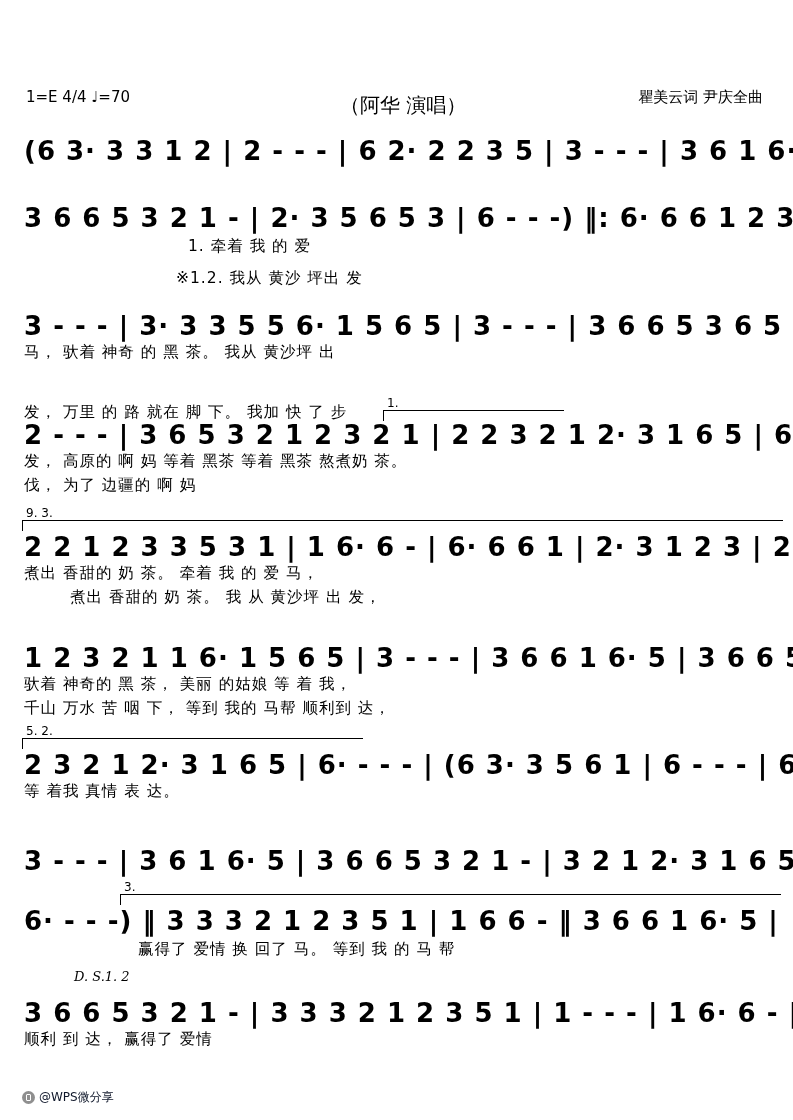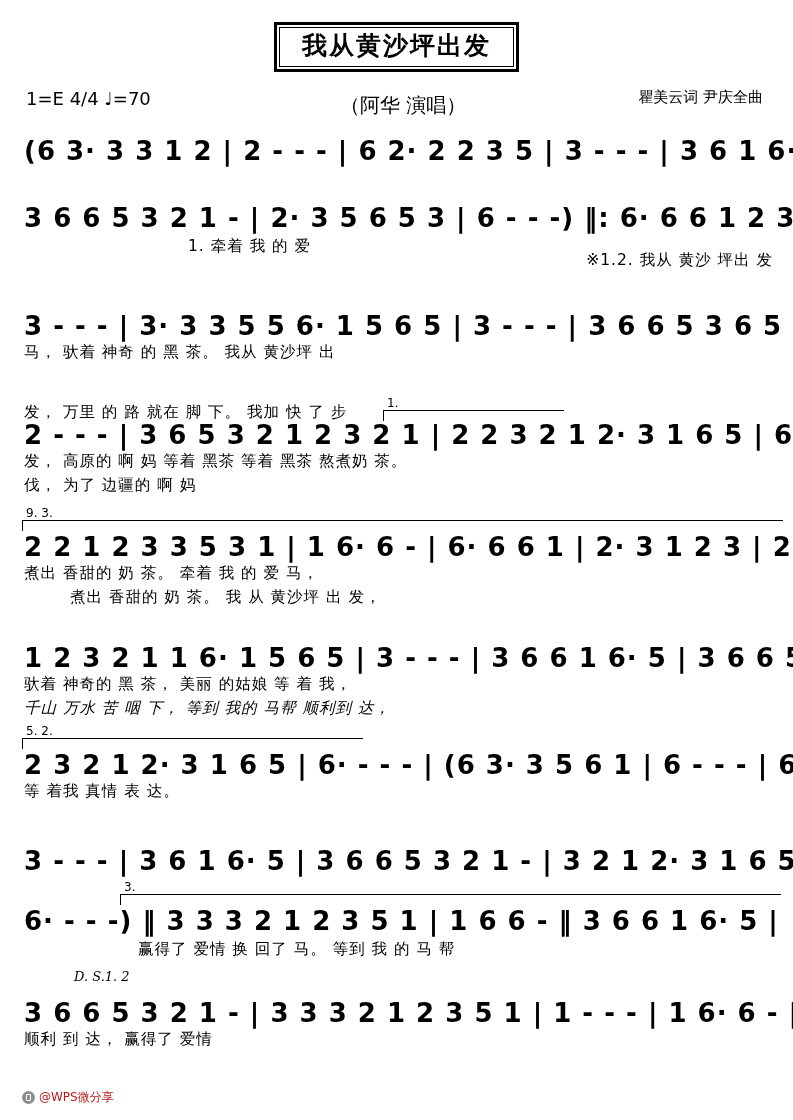--- a/index.html
+++ b/index.html
@@ -54,21 +54,21 @@
     top: 88px;
     left: 0;
     width: 793px;
     height: 24px;
   }
   .hdr .key {
     position: absolute;
     left: 26px;
     top: 0;
     font-family: "DejaVu Sans", sans-serif;
-    font-size: 18px;
+    font-size: 15px;
     white-space: nowrap;
   }
   .hdr .singer {
     position: absolute;
     left: 340px;
     top: 4px;
     font-family: "DejaVu Sans", sans-serif;
     font-size: 20px;
     white-space: nowrap;
   }
@@ -161,50 +161,43 @@
     top: 3px;
     width: 5px;
     height: 7px;
     border: 1.5px solid #fff;
     border-radius: 1px;
     box-sizing: border-box;
   }
   .footer-text {
     font-family: "DejaVu Sans", sans-serif;
     font-size: 12px;
-    color: #b91c1c;
+    color: #0f172a;
   }
 </style>
 </head>
 <body>
 
 <div class="sheet">
 
-  <div class="title-wrap">
-    <div class="title-box">
-      <div class="title-inner">
-        <div class="title-text">我从黄沙坪出发</div>
-      </div>
-    </div>
-  </div>
 
   <div class="hdr">
     <div class="key">1=E 4/4 ♩=70</div>
     <div class="singer">（阿华 演唱）</div>
     <div class="writers">瞿美云词  尹庆全曲</div>
   </div>
 
   <div class="staff" style="top:138px;">
     <div class="notes">(6 3· 3 3 1 2 | 2 - - - | 6 2· 2 2 3 5 | 3 - - - | 3 6 1 6· 5 |</div>
   </div>
 
   <div class="staff" style="top:205px;">
     <div class="notes">3 6 6 5 3 2 1 - | 2· 3 5 6 5 3 | 6 - - -) ‖: 6· 6 6 1 2 3 2 1 5 |</div>
     <div class="lyric indent1" style="top:34px;">1. 牵着 我 的  爱</div>
-    <div class="lyric indent2" style="top:48px;text-align:right;">※1.2. 我从 黄沙 坪出   发</div>
+    <div class="lyric indent2" style="top:66px;">※1.2. 我从 黄沙 坪出   发</div>
   </div>
 
   <div class="staff" style="top:313px;">
     <div class="notes">3 - - - | 3· 3 3 5 5 6· 1 5 6 5 | 3 - - - | 3 6 6 5  3 6  5 3 2</div>
     <div class="lyric" style="top:32px;">马，        驮着 神奇 的 黑        茶。    我从 黄沙坪    出</div>
     <div class="lyric" style="top:44px;margin-top:48px;">发，        万里 的 路    就在 脚        下。    我加 快 了 步</div>
   </div>
 
   <div class="staff" style="top:422px;">
     <div class="bracket" style="left:383px; top:-12px; width:180px;">
@@ -220,21 +213,21 @@
       <span>9. 3.</span>
     </div>
     <div class="notes">2 2 1 2 3 3 5 3 1 | 1 6· 6 - | 6· 6 6 1 | 2· 3 1 2 3 | 2 - - -</div>
     <div class="lyric" style="top:32px;">煮出  香甜的 奶      茶。        牵着 我 的 爱          马，</div>
     <div class="lyric" style="top:56px;margin-left:46px;">煮出  香甜的 奶      茶。        我 从 黄沙坪   出      发，</div>
   </div>
 
   <div class="staff" style="top:645px;">
     <div class="notes">1 2 3 2 1 1  6· 1 5 6 5 | 3 - - - | 3 6 6 1 6· 5 | 3 6 6 5 3 2  1 -</div>
     <div class="lyric" style="top:32px;">驮着  神奇的  黑        茶，      美丽  的姑娘 等  着      我，</div>
-    <div class="lyric" style="top:56px;font-style:italic;">千山  万水  苦 咽      下，      等到 我的 马帮 顺利到      达，</div>
+    <div class="lyric" style="top:56px;">千山  万水  苦 咽      下，      等到 我的 马帮 顺利到      达，</div>
   </div>
 
   <div class="staff" style="top:752px;">
     <div class="bracket" style="left:22px; top:-14px; width:340px;">
       <span>5. 2.</span>
     </div>
     <div class="notes">2 3 2 1 2· 3 1 6 5 | 6· - - - | (6 3· 3 5 6 1 | 6 - - - | 6 2· 2 5 6 5</div>
     <div class="lyric" style="top:32px;">等  着我 真情 表    达。</div>
   </div>
 

